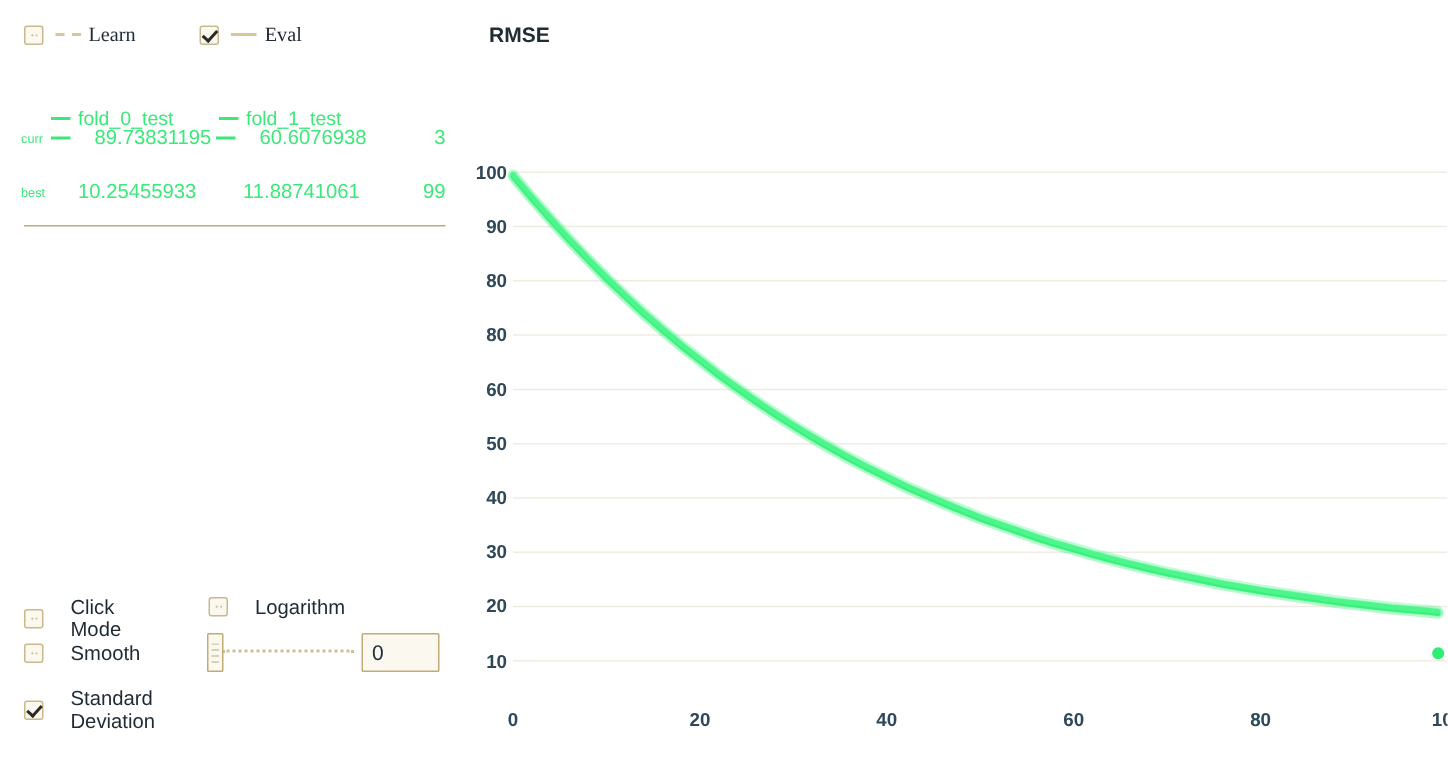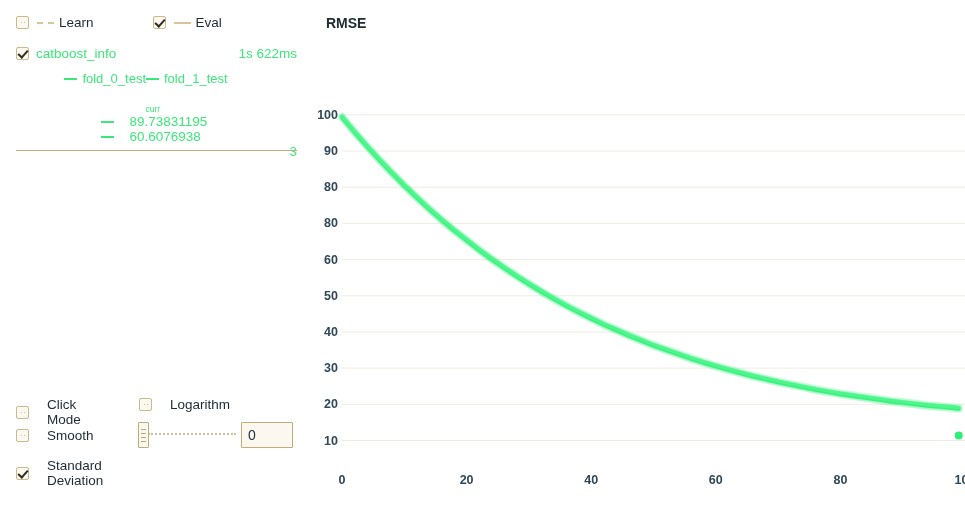--- a/index.html
+++ b/index.html
@@ -55,21 +55,22 @@
     border-width: 0 2px 2px 0;
     transform: rotate(42deg);
   }
 
   
   #legend-row {
     position: absolute;
     left: 16px; top: 15px;
     display: flex;
     align-items: flex-end;
-    gap: 16px;
+    gap: 0;
+    font-family: Liberation Serif, serif;
   }
   .legend-item {
     display: flex;
     align-items: center;
     cursor: pointer;
   }
   .legend-item .lbl {
     font-size: 13.5px;
     color: #1f2a33;
     margin-left: 5px;
@@ -114,41 +115,41 @@
   
   #fold-names {
     position: absolute;
     left: 34px; top: 71px;
     width: 263px;
     display: flex;
     font-size: 13px;
     color: #3ce87a;
   }
   #fold-names .fold { display: flex; align-items: center; }
-  #fold-names .fold:first-child { width: 112px; justify-content: flex-end; }
+  #fold-names .fold:first-child { width: 112px; }
   .minidash {
     display: inline-block;
     width: 13px;
     height: 0;
     border-top: 2px solid #3ce87a;
     margin-right: 5px;
     vertical-align: middle;
   }
 
   
   .stat-row {
     position: absolute;
     left: 14px;
     width: 283px;
     display: flex;
     align-items: center;
     font-size: 13.5px;
     color: #3ce87a;
   }
-  #row-curr { top: 104px; flex-direction: column; }
+  #row-curr { top: 84px; }
   #row-best { top: 120px; }
   .stat-tag {
     width: 20px;
     font-size: 8.5px;
     color: #3ce87a;
     flex: none;
   }
   .stat-cell {
     display: flex;
     align-items: center;
@@ -295,25 +296,20 @@
       <span class="dashline"></span>
       <span class="lbl">Learn</span>
     </div>
     <div class="legend-item" id="legend-eval">
       <span class="cb checked"></span>
       <span class="solidline"></span>
       <span class="lbl">Eval</span>
     </div>
   </div>
 
-  <div id="run-row">
-    <span class="cb checked"></span>
-    <span id="run-name">catboost_info</span>
-    <span id="run-time">1s 622ms</span>
-  </div>
 
   <div id="fold-names">
     <span class="fold">
       <span class="minidash"></span>
       <span>fold_0_test</span>
     </span>
     <span class="fold">
       <span class="minidash"></span>
       <span>fold_1_test</span>
     </span>
@@ -325,20 +321,30 @@
       <span class="minidash"></span>
       <span>89.73831195</span>
     </span>
     <span class="stat-cell">
       <span class="minidash"></span>
       <span>60.6076938</span>
     </span>
     <span class="stat-idx">3</span>
   </div>
 
+  <div class="stat-row" id="row-best">
+    <span class="stat-tag">best</span>
+    <span class="stat-cell">
+      <span>10.25455933</span>
+    </span>
+    <span class="stat-cell">
+      <span>11.88741061</span>
+    </span>
+    <span class="stat-idx">99</span>
+  </div>
 
   <div id="divider"></div>
 
   <div id="controls">
     <div class="ctrl" id="ctrl-click-mode">
       <span class="cb dotted"></span>
       <span class="lbl">Click Mode</span>
     </div>
     <div class="ctrl" id="ctrl-logarithm">
       <span class="cb dotted"></span>

